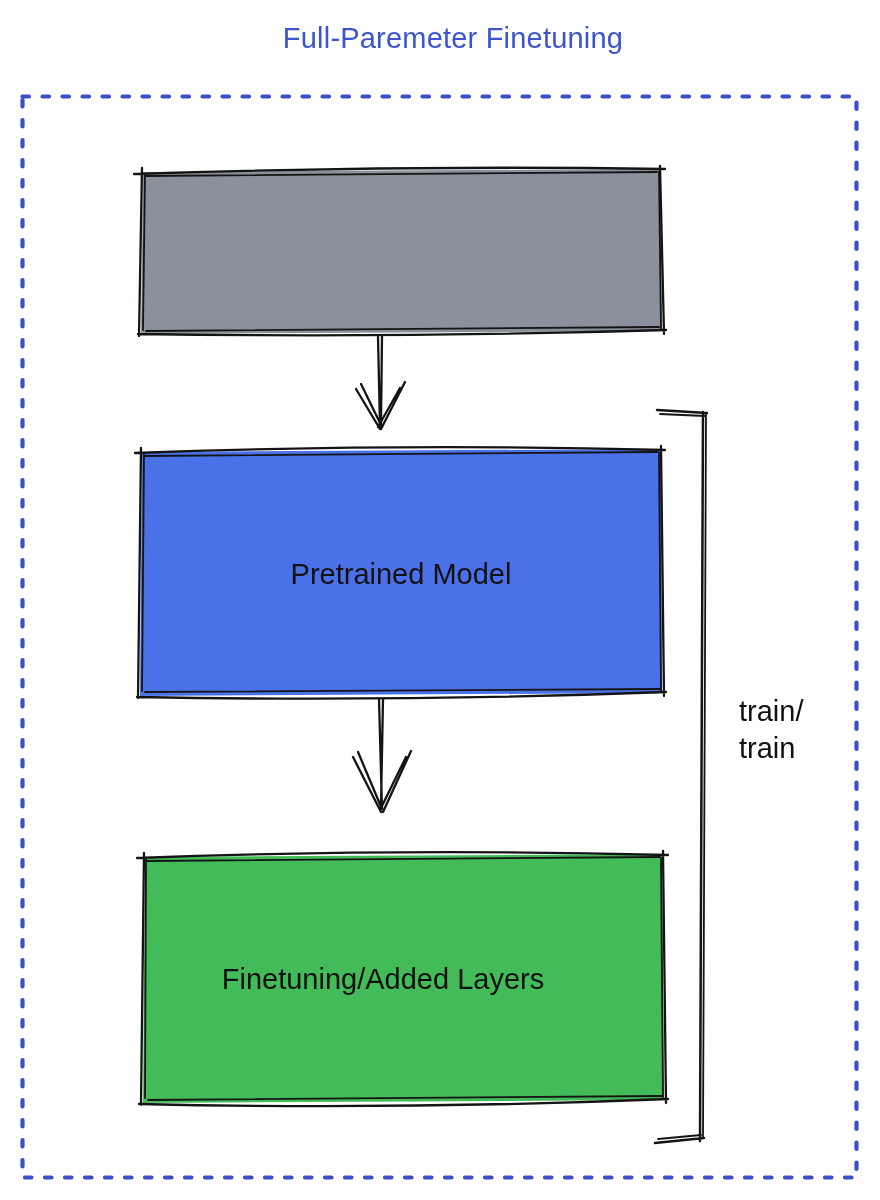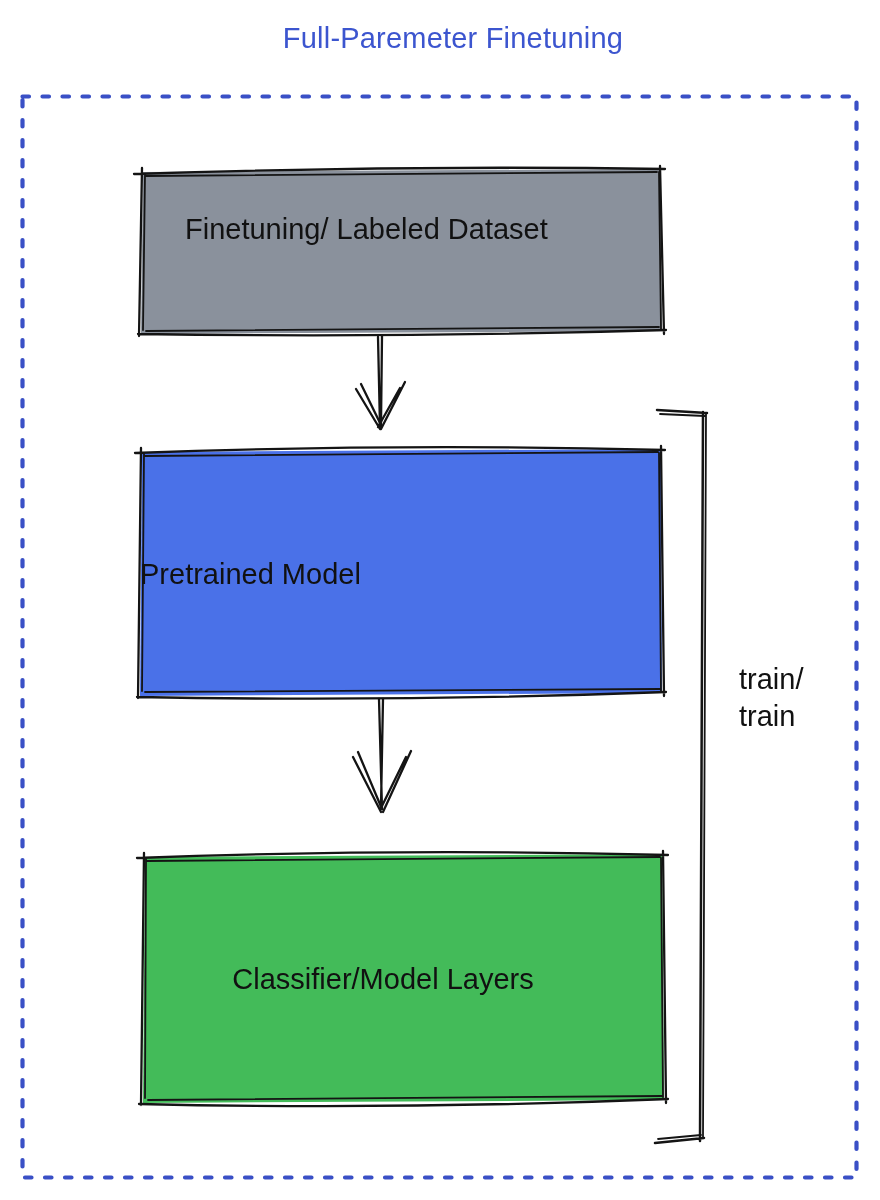--- a/index.html
+++ b/index.html
@@ -23,26 +23,26 @@
     font-size: 29px;
     letter-spacing: 0.2px;
   }
   .box-label {
     position: absolute;
     font-size: 29px;
     color: #111111;
     white-space: nowrap;
   }
   .label-dataset   { left: 185px; top: 213px; }
-  .label-pretrained{ left: 140px; top: 558px; width: 522px; }
+  .label-pretrained{ left: 140px; top: 558px; width: 522px; text-align: center; }
   .label-classifier{ left: 122px; top: 963px; width: 522px; text-align: center; }
   .bracket-label {
     position: absolute;
     left: 739px;
-    top: 661px;
+    top: 693px;
     font-size: 29px;
     line-height: 37px;
     color: #111111;
   }
   .ink {
     fill: none;
     stroke-width: 2.3;
     stroke-linecap: round;
     stroke-linejoin: round;
   }
@@ -85,24 +85,23 @@
     </g>
 
     <g>
       <path class="ink" style="stroke-width:2.5" d="M657,410 L707,413 M703,412 L700,1141 M655,1143 L704,1138" stroke="#141414"></path>
       <path class="ink" style="stroke-width:1.8" d="M660,414 L705,416 M706,414 L703,1138 M658,1139 L701,1135" stroke="#141414"></path>
     </g>
   </svg>
 
   <div class="title" style="color: rgb(60, 85, 207);">Full-Paremeter Finetuning</div>
 
-  <div class="box-label label-dataset" style="color: rgb(17, 17, 17);">Finetuning/ Labeled Dataset</div>
 
   <div class="box-label label-pretrained" style="color: rgb(17, 17, 17);">Pretrained Model</div>
 
-  <div class="box-label label-classifier" style="color: rgb(17, 17, 17);">Classifier/Model Layers</div>
+  <div class="box-label label-classifier" style="color: rgb(17, 17, 17);">Finetuning/Added Layers</div>
 
   <div class="bracket-label" style="color: rgb(17, 17, 17);">
     <div>train/</div>
     <div>train</div>
   </div>
 
 </div>
 
 </body></html>

